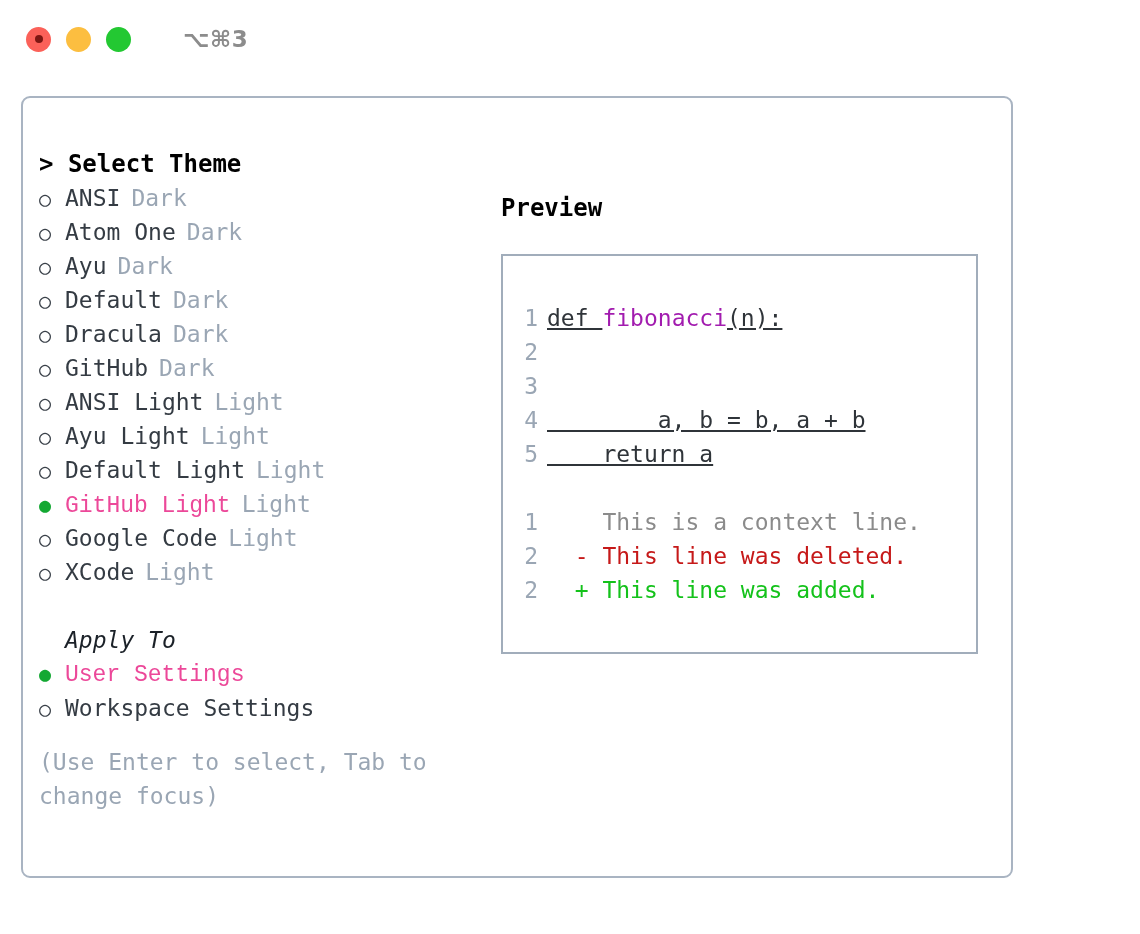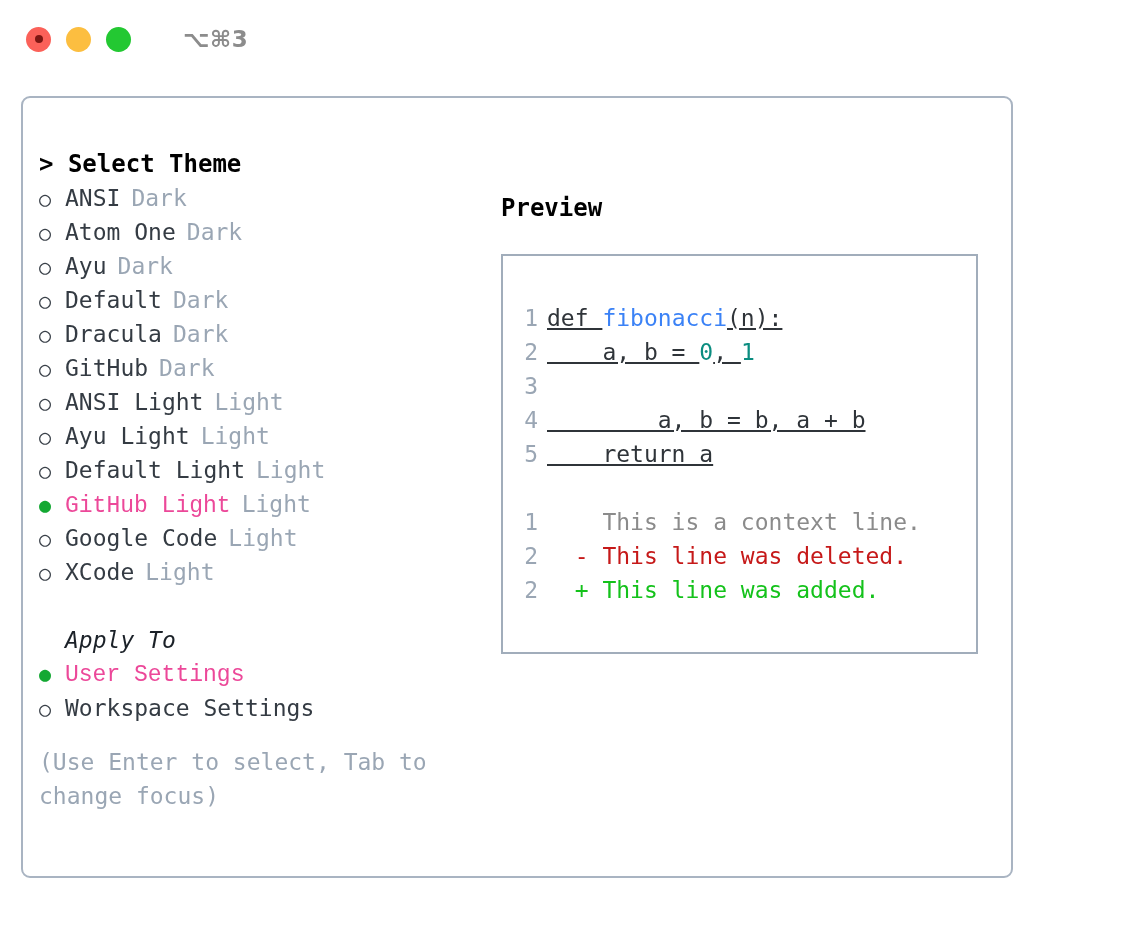--- a/index.html
+++ b/index.html
@@ -181,21 +181,21 @@
   .gutter {
     width: 44px;
     flex: 0 0 44px;
     text-align: right;
     color: #9aa6b4;
     padding-right: 9px;
     box-sizing: border-box;
   }
   .code-text { color: #2f3439; }
 
-  .tok-func { color: #3b82f6; }
+  .tok-func { color: #a21caf; }
   .tok-num  { color: #0b8d80; }
   .tok-call { color: #1a8fc4; }
   .tok-plain{ color: #2f3439; text-decoration: underline; }
 
   .diff-gap { height: 34px; }
   .diff-context { color: #8b8b8b; }
   .diff-del { color: #c61919; }
   .diff-add { color: #14c21b; }
 </style>
 </head>
@@ -241,21 +241,21 @@
           </div>
 
         <div class="hint">(Use Enter to select, Tab to change focus)</div>
       </div>
 
       <div class="right-col">
         <div class="preview-header">Preview</div>
         <div class="preview-box">
           <div id="code-block">
               <div class="code-line"><span class="gutter">1</span><span class="code-text"><span class="tok-plain">def </span><span class="tok-func">fibonacci</span><span class="tok-plain">(n):</span></span></div>
-              <div class="code-line"><span class="gutter">2</span><span class="code-text"><span class="tok-plain">    a, b = </span><span class="tok-num">0</span><span class="tok-plain">, </span><span class="tok-num">1</span></span></div>
+              <div class="code-line"><span class="gutter">2</span></div>
               <div class="code-line"><span class="gutter">3</span></div>
               <div class="code-line"><span class="gutter">4</span><span class="code-text"><span class="tok-plain">        a, b = b, a + b</span></span></div>
               <div class="code-line"><span class="gutter">5</span><span class="code-text"><span class="tok-plain">    return a</span></span></div>
             </div>
           <div class="diff-gap"></div>
           <div id="diff-block">
               <div class="code-line"><span class="gutter">1</span><span class="diff-context">    This is a context line.</span></div>
               <div class="code-line"><span class="gutter">2</span><span class="diff-del">  - This line was deleted.</span></div>
               <div class="code-line"><span class="gutter">2</span><span class="diff-add">  + This line was added.</span></div>
             </div>

